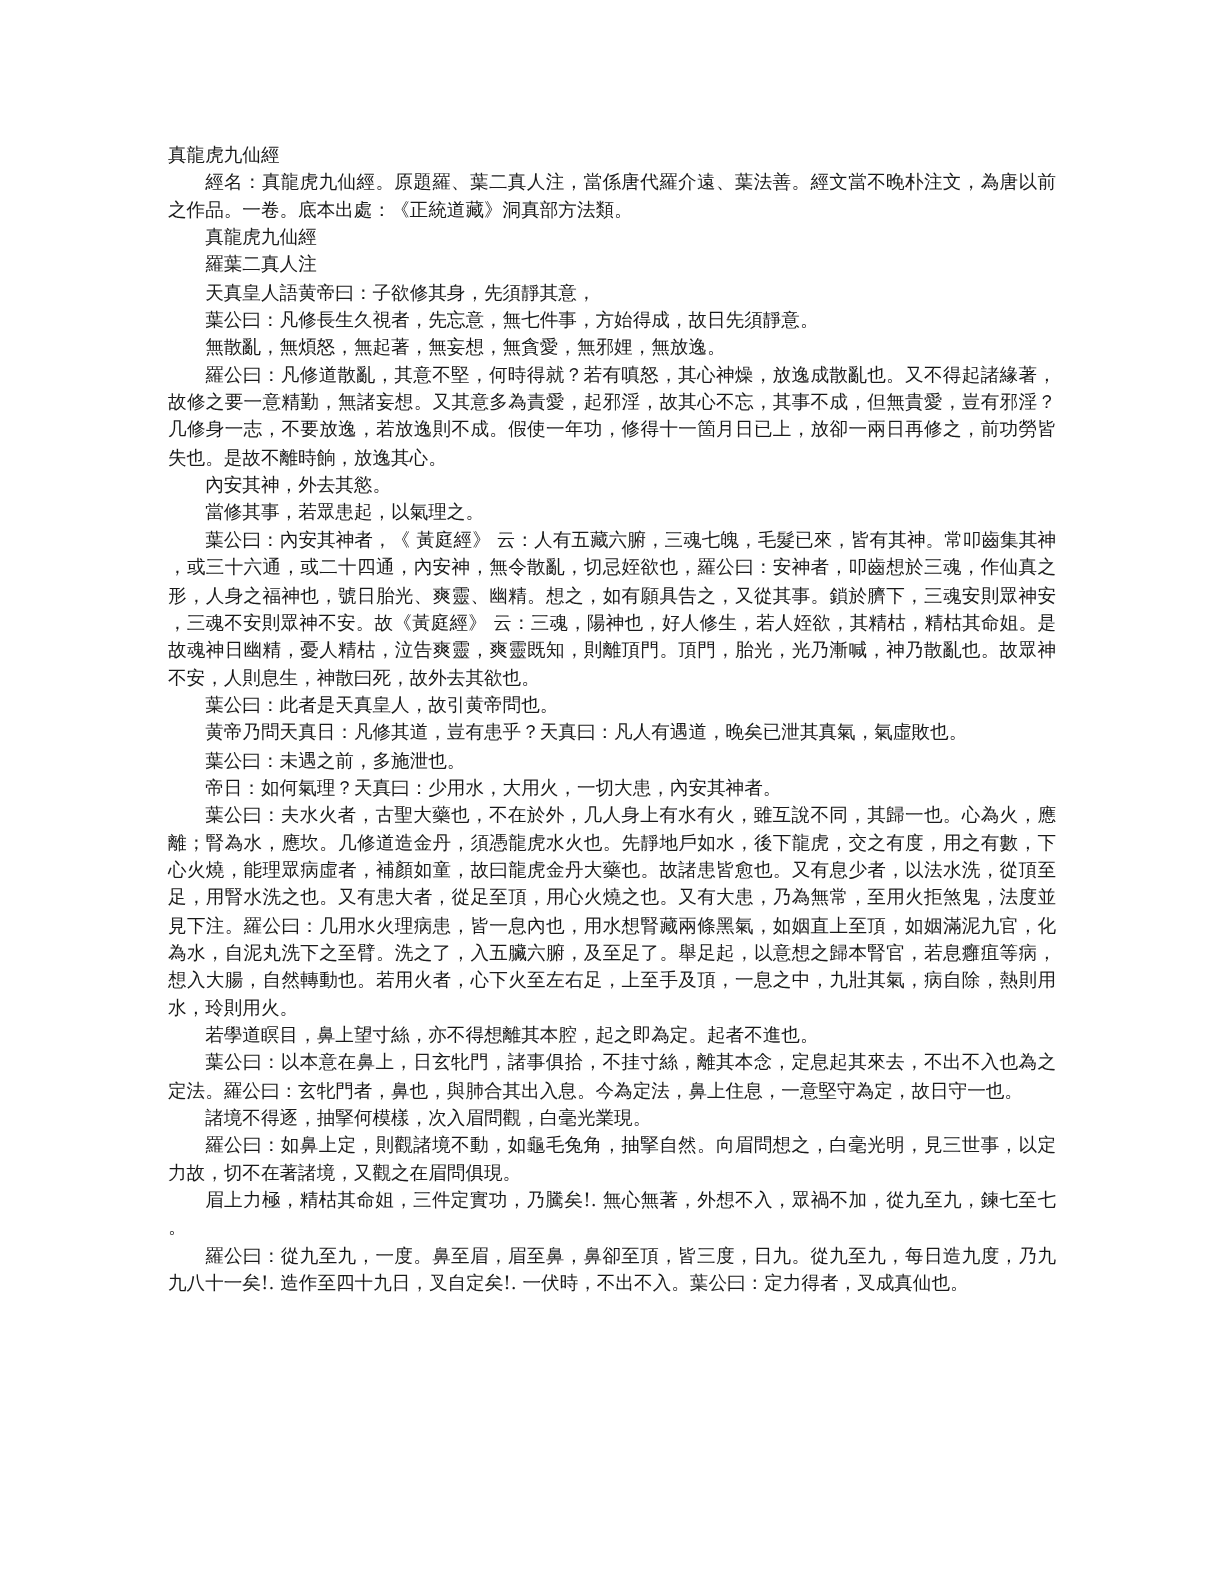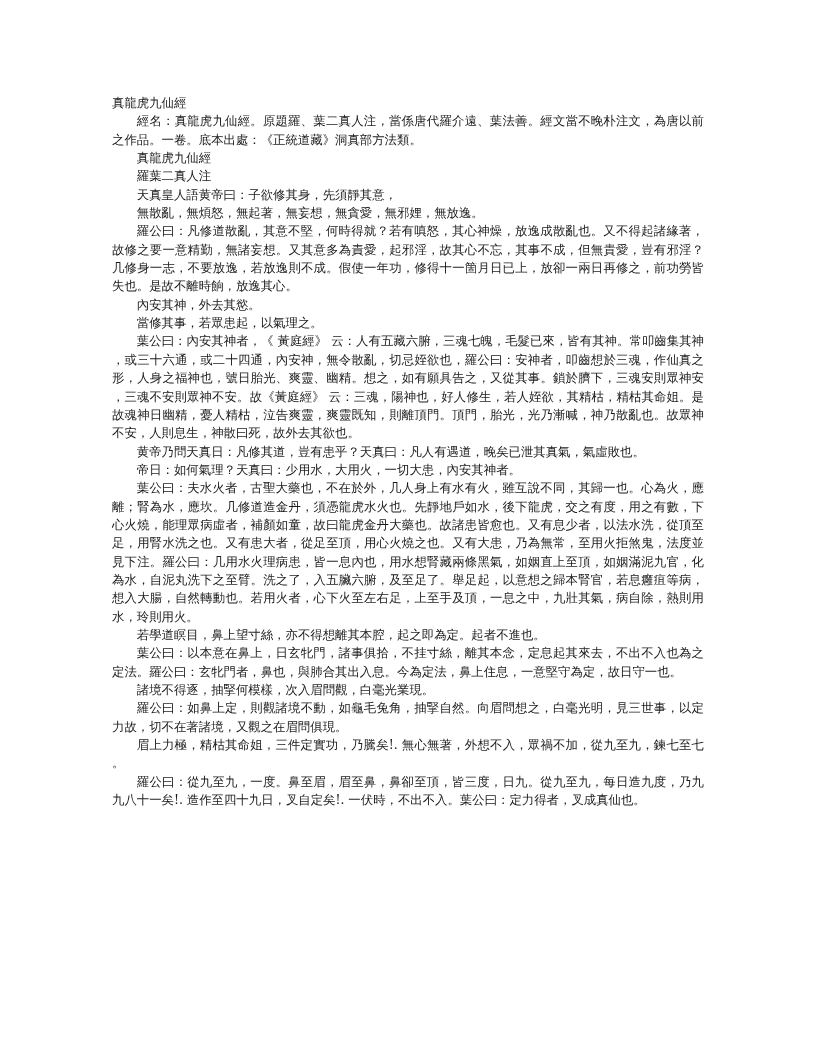--- a/index.html
+++ b/index.html
@@ -49,26 +49,29 @@
 </head>
 <body>
 
 <div class="page">
   <div class="text-block" id="text-block">
       <p class="para noindent">真龍虎九仙經</p>
       <p class="para">經名：真龍虎九仙經。原題羅、葉二真人注，當係唐代羅介遠、葉法善。經文當不晚朴注文，為唐以前之作品。一卷。底本出處：《正統道藏》洞真部方法類。</p>
       <p class="para">真龍虎九仙經</p>
       <p class="para">羅葉二真人注</p>
       <p class="para">天真皇人語黄帝曰：子欲修其身，先須靜其意，</p>
+      <p class="para">葉公曰：凡修長生久視者，先忘意，無七件事，方始得成，故日先須靜意。</p>
       <p class="para">無散亂，無煩怒，無起著，無妄想，無貪愛，無邪娌，無放逸。</p>
       <p class="para">羅公曰：凡修道散亂，其意不堅，何時得就？若有嗔怒，其心神燥，放逸成散亂也。又不得起諸緣著，故修之要一意精勤，無諸妄想。又其意多為責愛，起邪淫，故其心不忘，其事不成，但無貴愛，豈有邪淫？几修身一志，不要放逸，若放逸則不成。假使一年功，修得十一箇月日已上，放卻一兩日再修之，前功勞皆失也。是故不離時餉，放逸其心。</p>
       <p class="para">內安其神，外去其慾。</p>
       <p class="para">當修其事，若眾患起，以氣理之。</p>
       <p class="para">葉公曰：內安其神者，《 黃庭經》 云：人有五藏六腑，三魂七魄，毛髮已來，皆有其神。常叩齒集其神，或三十六通，或二十四通，內安神，無令散亂，切忌姪欲也，羅公曰：安神者，叩齒想於三魂，作仙真之形，人身之福神也，號日胎光、爽靈、幽精。想之，如有願具告之，又從其事。鎖於臍下，三魂安則眾神安，三魂不安則眾神不安。故《黃庭經》 云：三魂，陽神也，好人修生，若人姪欲，其精枯，精枯其命姐。是故魂神日幽精，憂人精枯，泣告爽靈，爽靈既知，則離頂門。頂門，胎光，光乃漸喊，神乃散亂也。故眾神不安，人則息生，神散曰死，故外去其欲也。</p>
+      <p class="para">葉公曰：此者是天真皇人，故引黄帝問也。</p>
       <p class="para">黄帝乃問天真日：凡修其道，豈有患乎？天真曰：凡人有遇道，晚矣已泄其真氣，氣虛敗也。</p>
+      <p class="para">葉公曰：未遇之前，多施泄也。</p>
       <p class="para">帝日：如何氣理？天真曰：少用水，大用火，一切大患，內安其神者。</p>
       <p class="para">葉公曰：夫水火者，古聖大藥也，不在於外，几人身上有水有火，雖互說不同，其歸一也。心為火，應離；腎為水，應坎。几修道造金丹，須憑龍虎水火也。先靜地戶如水，後下龍虎，交之有度，用之有數，下心火燒，能理眾病虛者，補顏如童，故曰龍虎金丹大藥也。故諸患皆愈也。又有息少者，以法水洗，從頂至足，用腎水洗之也。又有患大者，從足至頂，用心火燒之也。又有大患，乃為無常，至用火拒煞鬼，法度並見下注。羅公曰：几用水火理病患，皆一息內也，用水想腎藏兩條黑氣，如姻直上至頂，如姻滿泥九官，化為水，自泥丸洗下之至臂。洗之了，入五臟六腑，及至足了。舉足起，以意想之歸本腎官，若息癰疽等病，想入大腸，自然轉動也。若用火者，心下火至左右足，上至手及頂，一息之中，九壯其氣，病自除，熱則用水，玲則用火。</p>
       <p class="para">若學道瞑目，鼻上望寸絲，亦不得想離其本腔，起之即為定。起者不進也。</p>
       <p class="para">葉公曰：以本意在鼻上，日玄牝門，諸事俱拾，不挂寸絲，離其本念，定息起其來去，不出不入也為之定法。羅公曰：玄牝門者，鼻也，與肺合其出入息。今為定法，鼻上住息，一意堅守為定，故日守一也。</p>
       <p class="para">諸境不得逐，抽掔何模樣，次入眉問觀，白毫光業現。</p>
       <p class="para">羅公曰：如鼻上定，則觀諸境不動，如龜毛兔角，抽掔自然。向眉問想之，白毫光明，見三世事，以定力故，切不在著諸境，又觀之在眉問俱現。</p>
       <p class="para">眉上力極，精枯其命姐，三件定實功，乃騰矣!. 無心無著，外想不入，眾禍不加，從九至九，鍊七至七。</p>
       <p class="para">羅公曰：從九至九，一度。鼻至眉，眉至鼻，鼻卻至頂，皆三度，日九。從九至九，每日造九度，乃九九八十一矣!. 造作至四十九日，叉自定矣!. 一伏時，不出不入。葉公曰：定力得者，叉成真仙也。</p>
     </div>
 </div>

